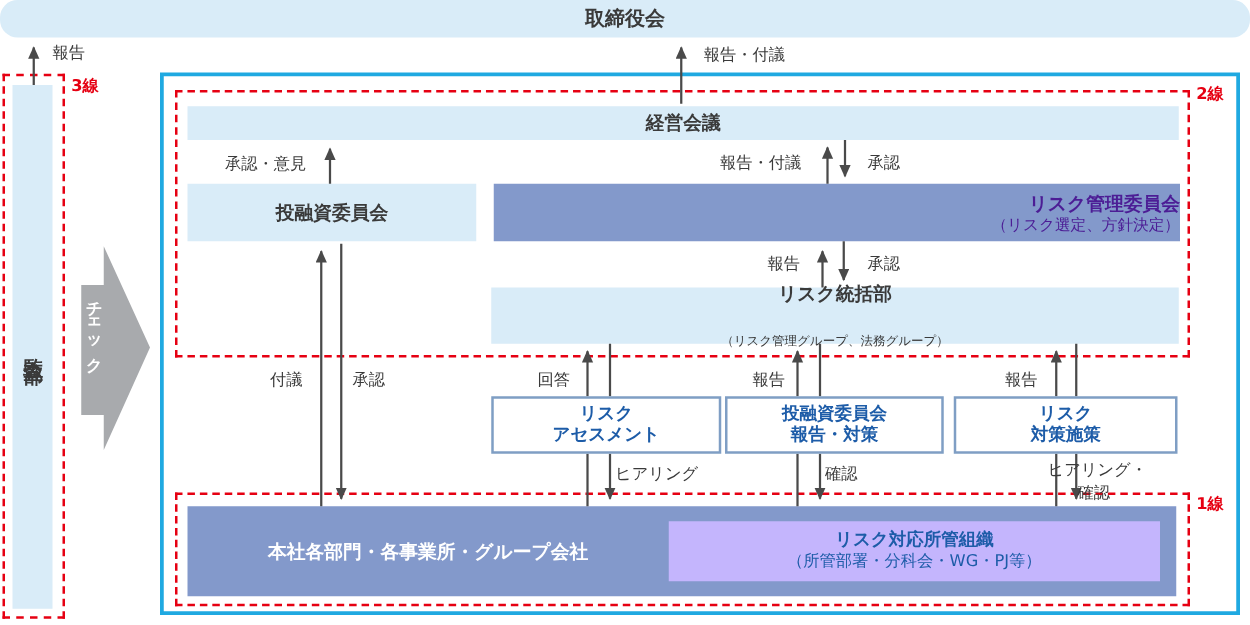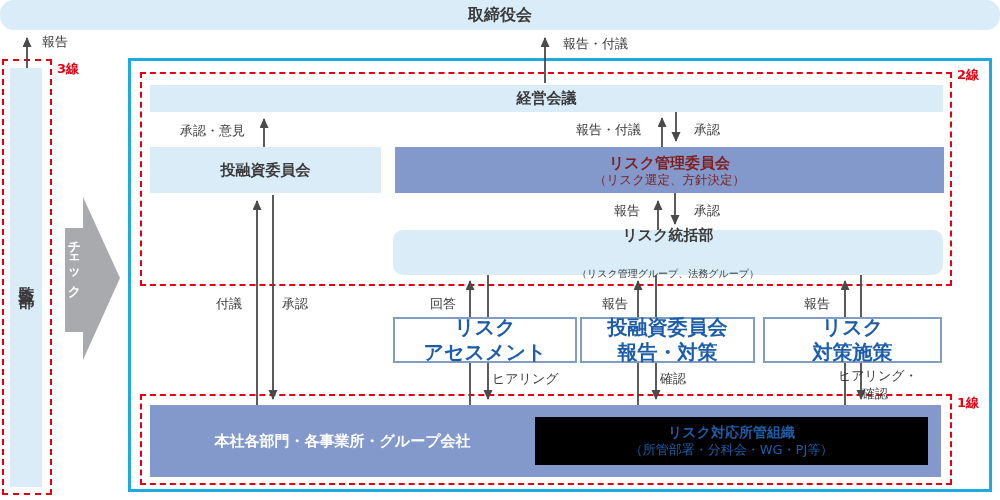--- a/index.html
+++ b/index.html
@@ -18,36 +18,36 @@
   .audit-label { writing-mode:vertical-rl; text-orientation:upright; font-size:16px; font-weight:bold; color:#3a3a3a; letter-spacing:3px; }
 
   .frame-blue { left:128px; top:58px; width:864px; height:434px; border:3px solid #1fa9e1; }
   .dash-red { border:2px dashed #e60012; }
   .line3-box { left:2px;   top:59px;  width:50px;  height:436px; }
   .line2-box { left:140px; top:72px;  width:812px; height:214px; }
   .line1-box { left:140px; top:394px; width:812px; height:91px; }
 
   .keiei-bar { left:150px; top:85px; width:793px; height:27px; font-size:15px; font-weight:bold; color:#3a3a3a; }
   .toyushi-box { left:150px; top:147px; width:231px; height:46px; font-size:15px; font-weight:bold; color:#3a3a3a; }
-  .committee-box { left:395px; top:147px; width:549px; height:46px; flex-direction:column; color:#7f1d1d; }
+  .committee-box { left:395px; top:147px; width:549px; height:46px; flex-direction:column; color:#4c1d95;align-items:flex-end; }
   .committee-box .t1 { font-size:15px; font-weight:bold; line-height:1.2; }
   .committee-box .t2 { font-size:12.5px; line-height:1.2; }
-  .tokatsu-box { left:393px; top:230px; width:550px; height:45px; flex-direction:column; color:#3a3a3a;border-radius:10px; }
+  .tokatsu-box { left:393px; top:230px; width:550px; height:45px; flex-direction:column; color:#3a3a3a; }
   .tokatsu-box .t1 { font-size:15px; font-weight:bold; line-height:1.2; }
   .tokatsu-box .t2 { font-size:10px; line-height:1.2;margin-top:24px; }
 
   .wbox { background:#fff; border:2px solid #7f9ec4; flex-direction:column; color:#1d5ca8; z-index:3; }
-  .wbox .l { font-size:20px; font-weight:bold; line-height:1.25; }
+  .wbox .l { font-size:14px; font-weight:bold; line-height:1.25; }
   .wbox1 { left:393px; top:317px; width:184px; height:46px; }
   .wbox2 { left:580px; top:317px; width:175px; height:46px; }
   .wbox3 { left:763px; top:317px; width:179px; height:46px; }
 
   .bottom-box { left:150px; top:405px; width:791px; height:72px; }
   .honsha-label { left:150px; top:405px; width:385px; height:72px; font-size:15px; font-weight:bold; color:#fff; }
-  .shokan-box { left:535px; top:417px; width:393px; height:48px; background:#000000; flex-direction:column; color:#1d5ca8; }
+  .shokan-box { left:535px; top:417px; width:393px; height:48px; background:#c4b5fd; flex-direction:column; color:#1d5ca8; }
   .shokan-box .t1 { font-size:14px; font-weight:bold; line-height:1.25; }
   .shokan-box .t2 { font-size:13px; line-height:1.25; }
 
   
   .flbl { position:absolute; font-size:13px; color:#3a3a3a; white-space:nowrap; z-index:4; }
   .redlbl { position:absolute; font-size:13px; font-weight:bold; color:#e60012; white-space:nowrap; z-index:4; }
 
   .check-label { left:64px; top:232px; width:20px; height:95px; writing-mode:vertical-rl; text-orientation:upright;
                  color:#fff; font-size:13px; font-weight:bold; z-index:3; display:flex; align-items:center; }
 

